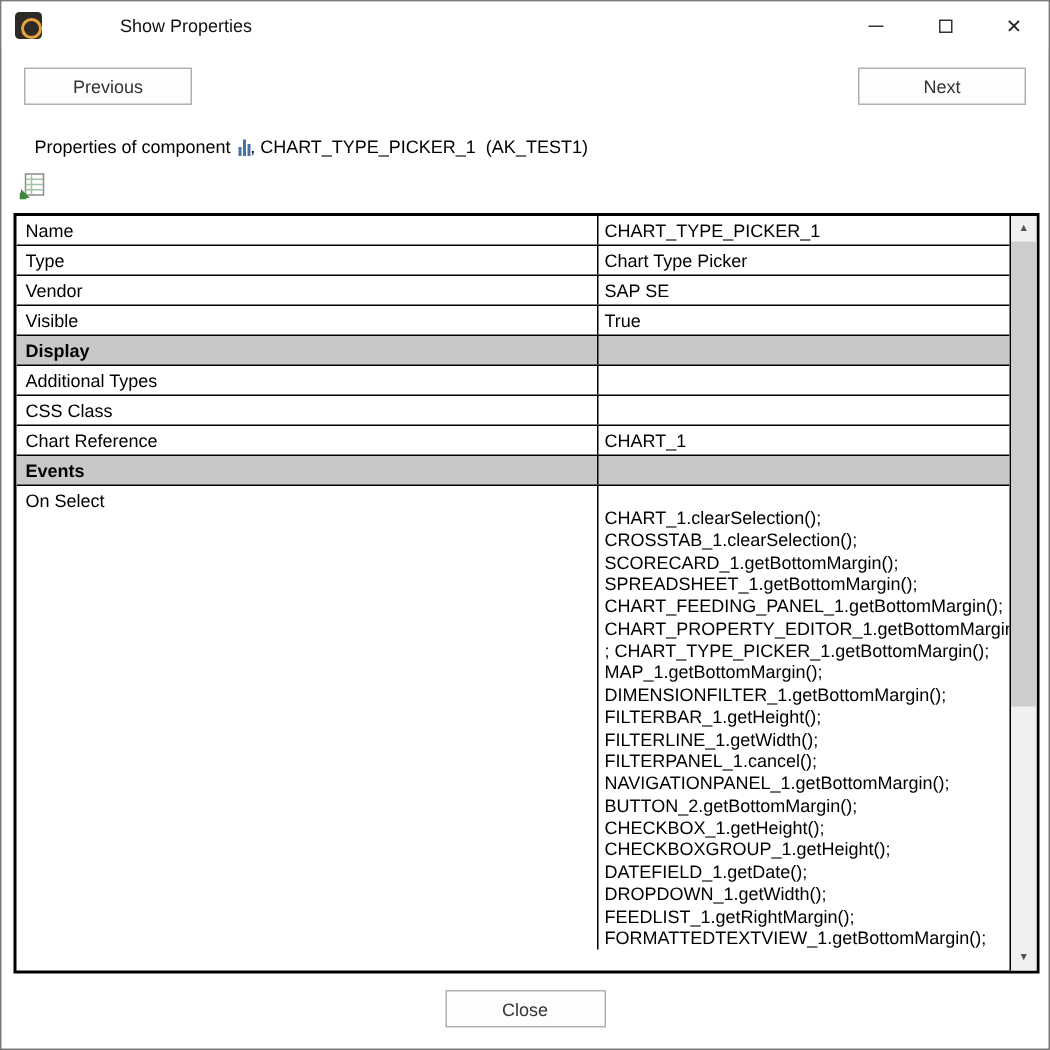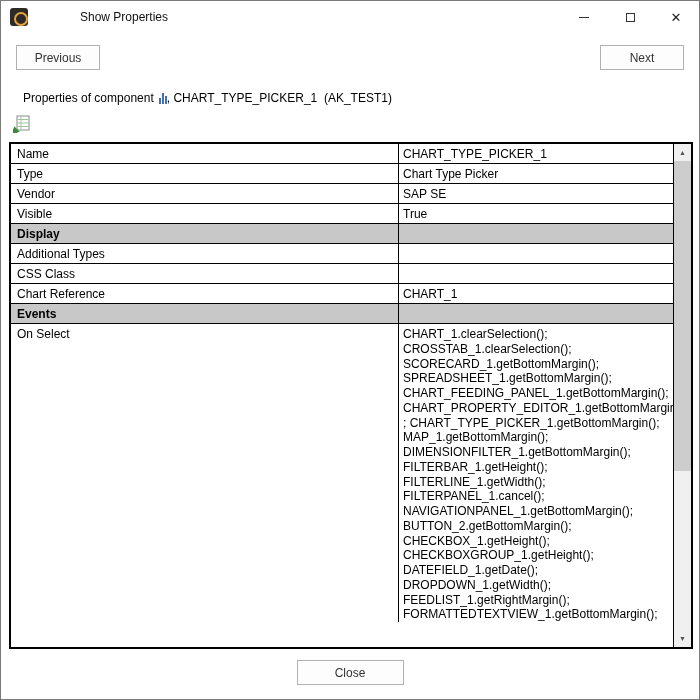--- a/index.html
+++ b/index.html
@@ -14,21 +14,21 @@
   .app-icon::after { content: ""; position: absolute; left: 4px; top: 4px; width: 10px; height: 10px; border-radius: 50%; border: 2px solid #e8a33d; }
   .title { font-size: 12px; margin-left: 9px; color: #111; }
   .win-controls { margin-left: auto; display: flex; height: 32px; }
   .win-btn { width: 46px; height: 32px; display: flex; align-items: center; justify-content: center; cursor: pointer; color: #222; }
   .glyph-min { width: 10px; height: 1px; background: #333; display: block; }
   .glyph-max { width: 9px; height: 9px; border: 1px solid #333; display: block; }
   .glyph-close { font-size: 13px; line-height: 1; color: #222; }
 
   
   .nav-row { position: absolute; top: 44px; left: 15px; right: 15px; display: flex; justify-content: space-between; }
-  .btn { width: 84px; height: 25px; background: #fdfdfd; border: 1px solid #b1b1b1; font-family: "Liberation Sans", sans-serif; font-size: 12px; color: #333; cursor: pointer; }
+  .btn { width: 112px; height: 25px; background: #fdfdfd; border: 1px solid #b1b1b1; font-family: "Liberation Sans", sans-serif; font-size: 12px; color: #333; cursor: pointer; }
 
   
   .header-line { position: absolute; top: 90px; left: 22px; font-size: 12px; display: flex; align-items: center; }
   .chart-icon { display: inline-flex; align-items: flex-end; gap: 1px; height: 11px; margin-left: 5px; }
   .chart-icon i { display: block; width: 2px; background: #4472a8; }
   .chart-icon i:nth-child(1) { height: 6px; }
   .chart-icon i:nth-child(2) { height: 11px; }
   .chart-icon i:nth-child(3) { height: 8px; }
   .header-rest { white-space: pre; }
 
@@ -39,21 +39,21 @@
   .table-wrap { position: absolute; top: 141px; left: 8px; width: 684px; height: 507px; border: 2px solid #000; display: flex; background: #fff; }
   .tbody { flex: 1 1 auto; overflow: hidden; border-right: 1px solid #000; }
   .trow { display: flex; border-bottom: 1px solid #000; height: 20px; }
   .trow.multi { height: auto; border-bottom: none; }
   .trow.section { background: #c8c8c8; }
   .trow.section .cell.label { font-weight: bold; }
   .cell { font-size: 12px; display: flex; align-items: center; overflow: hidden; }
   .cell.label { width: 388px; padding: 0 6px; border-right: 1px solid #000; flex: 0 0 auto; }
   .cell.value { flex: 1 1 auto; padding: 0 4px; white-space: nowrap; }
   .trow.multi .cell.label { align-items: flex-start; padding-top: 3px; }
-  .trow.multi .cell.value { display: block; padding-top: 3px; }
+  .trow.multi .cell.value { display: block; padding-top: 14px; }
   .code-line { font-size: 12px; line-height: 14.75px; white-space: nowrap; }
 
   
   .scrollbar { width: 17px; flex: 0 0 auto; background: #f0f0f0; display: flex; flex-direction: column; }
   .sb-btn { height: 17px; display: flex; align-items: center; justify-content: center; font-size: 7px; color: #555; cursor: pointer; }
   .sb-track { flex: 1 1 auto; position: relative; }
   .sb-thumb { position: absolute; top: 0; left: 0; right: 0; height: 66%; background: #cdcdcd; cursor: pointer; }
 
   
   .footer { position: absolute; top: 659px; left: 0; right: 0; display: flex; justify-content: center; }

